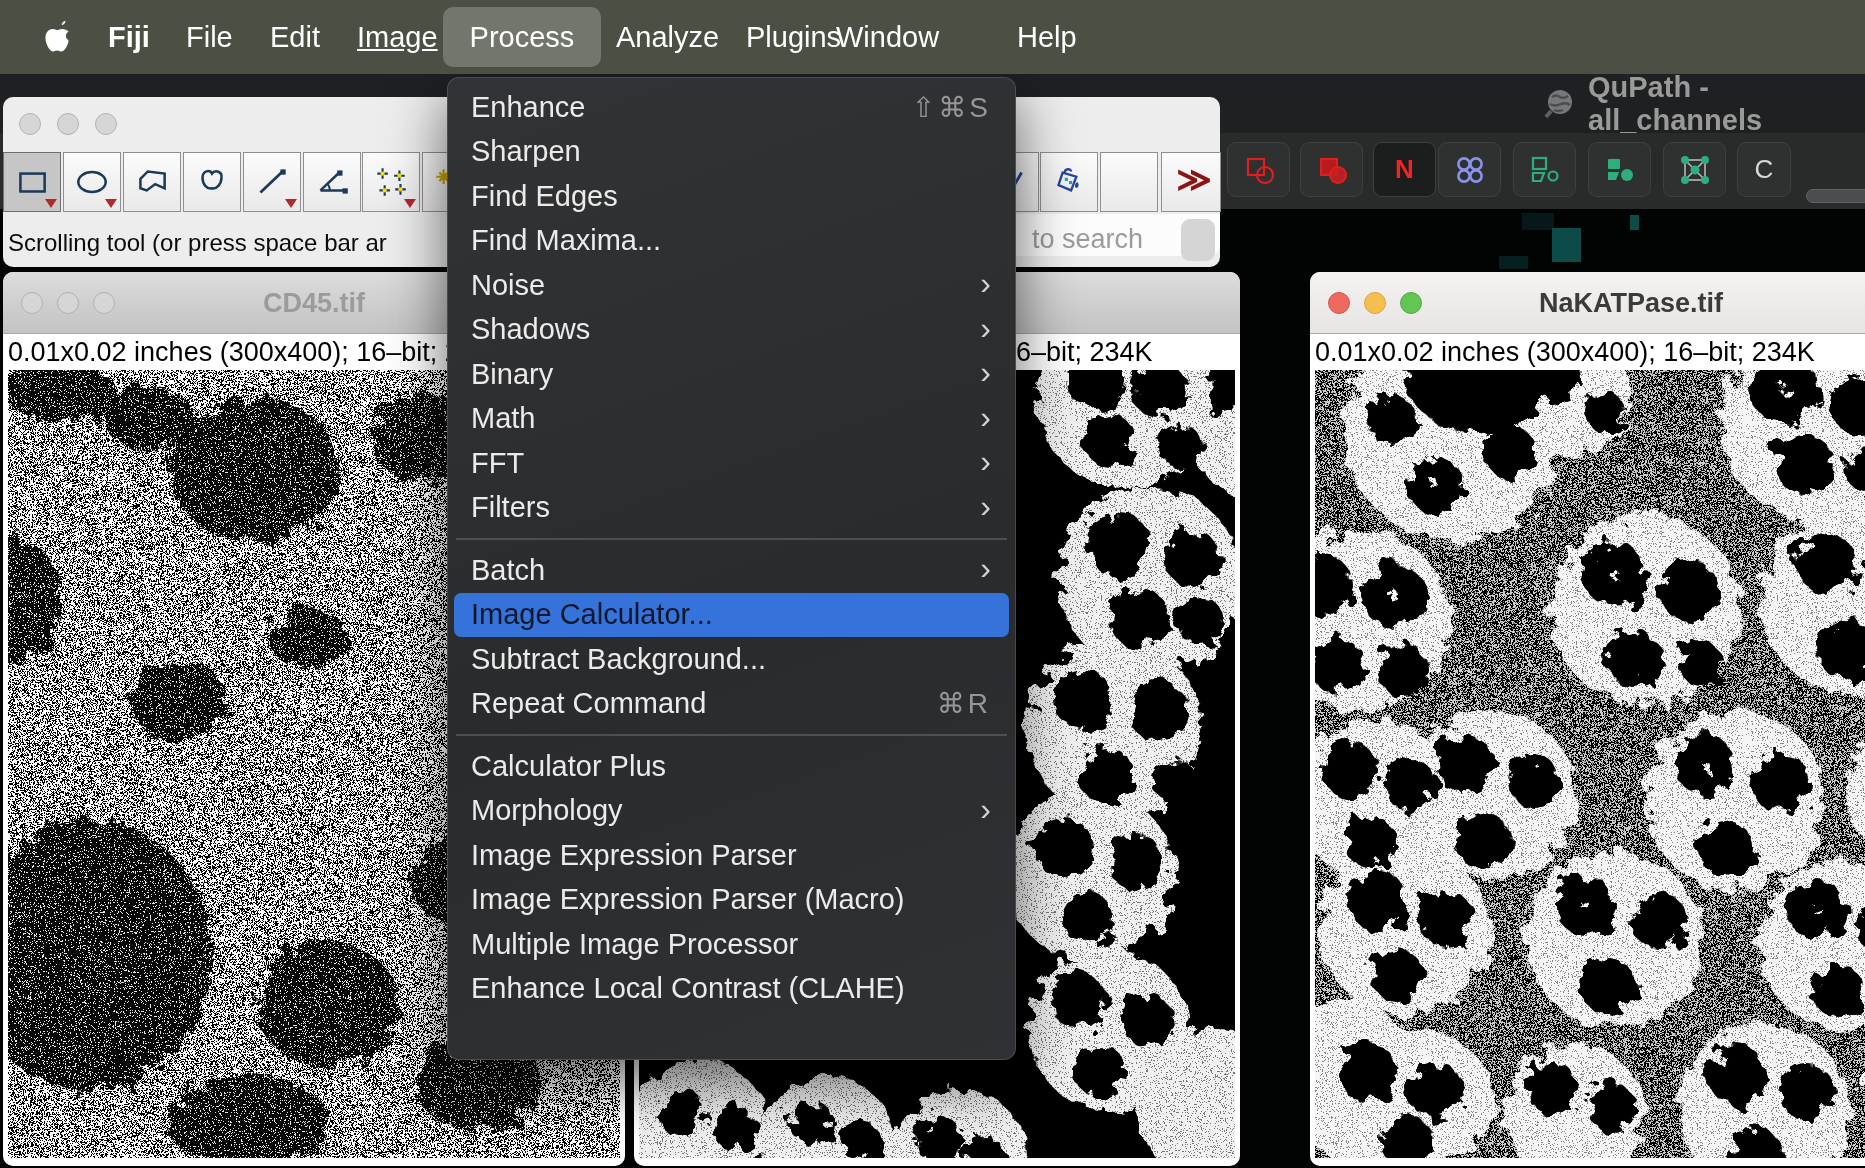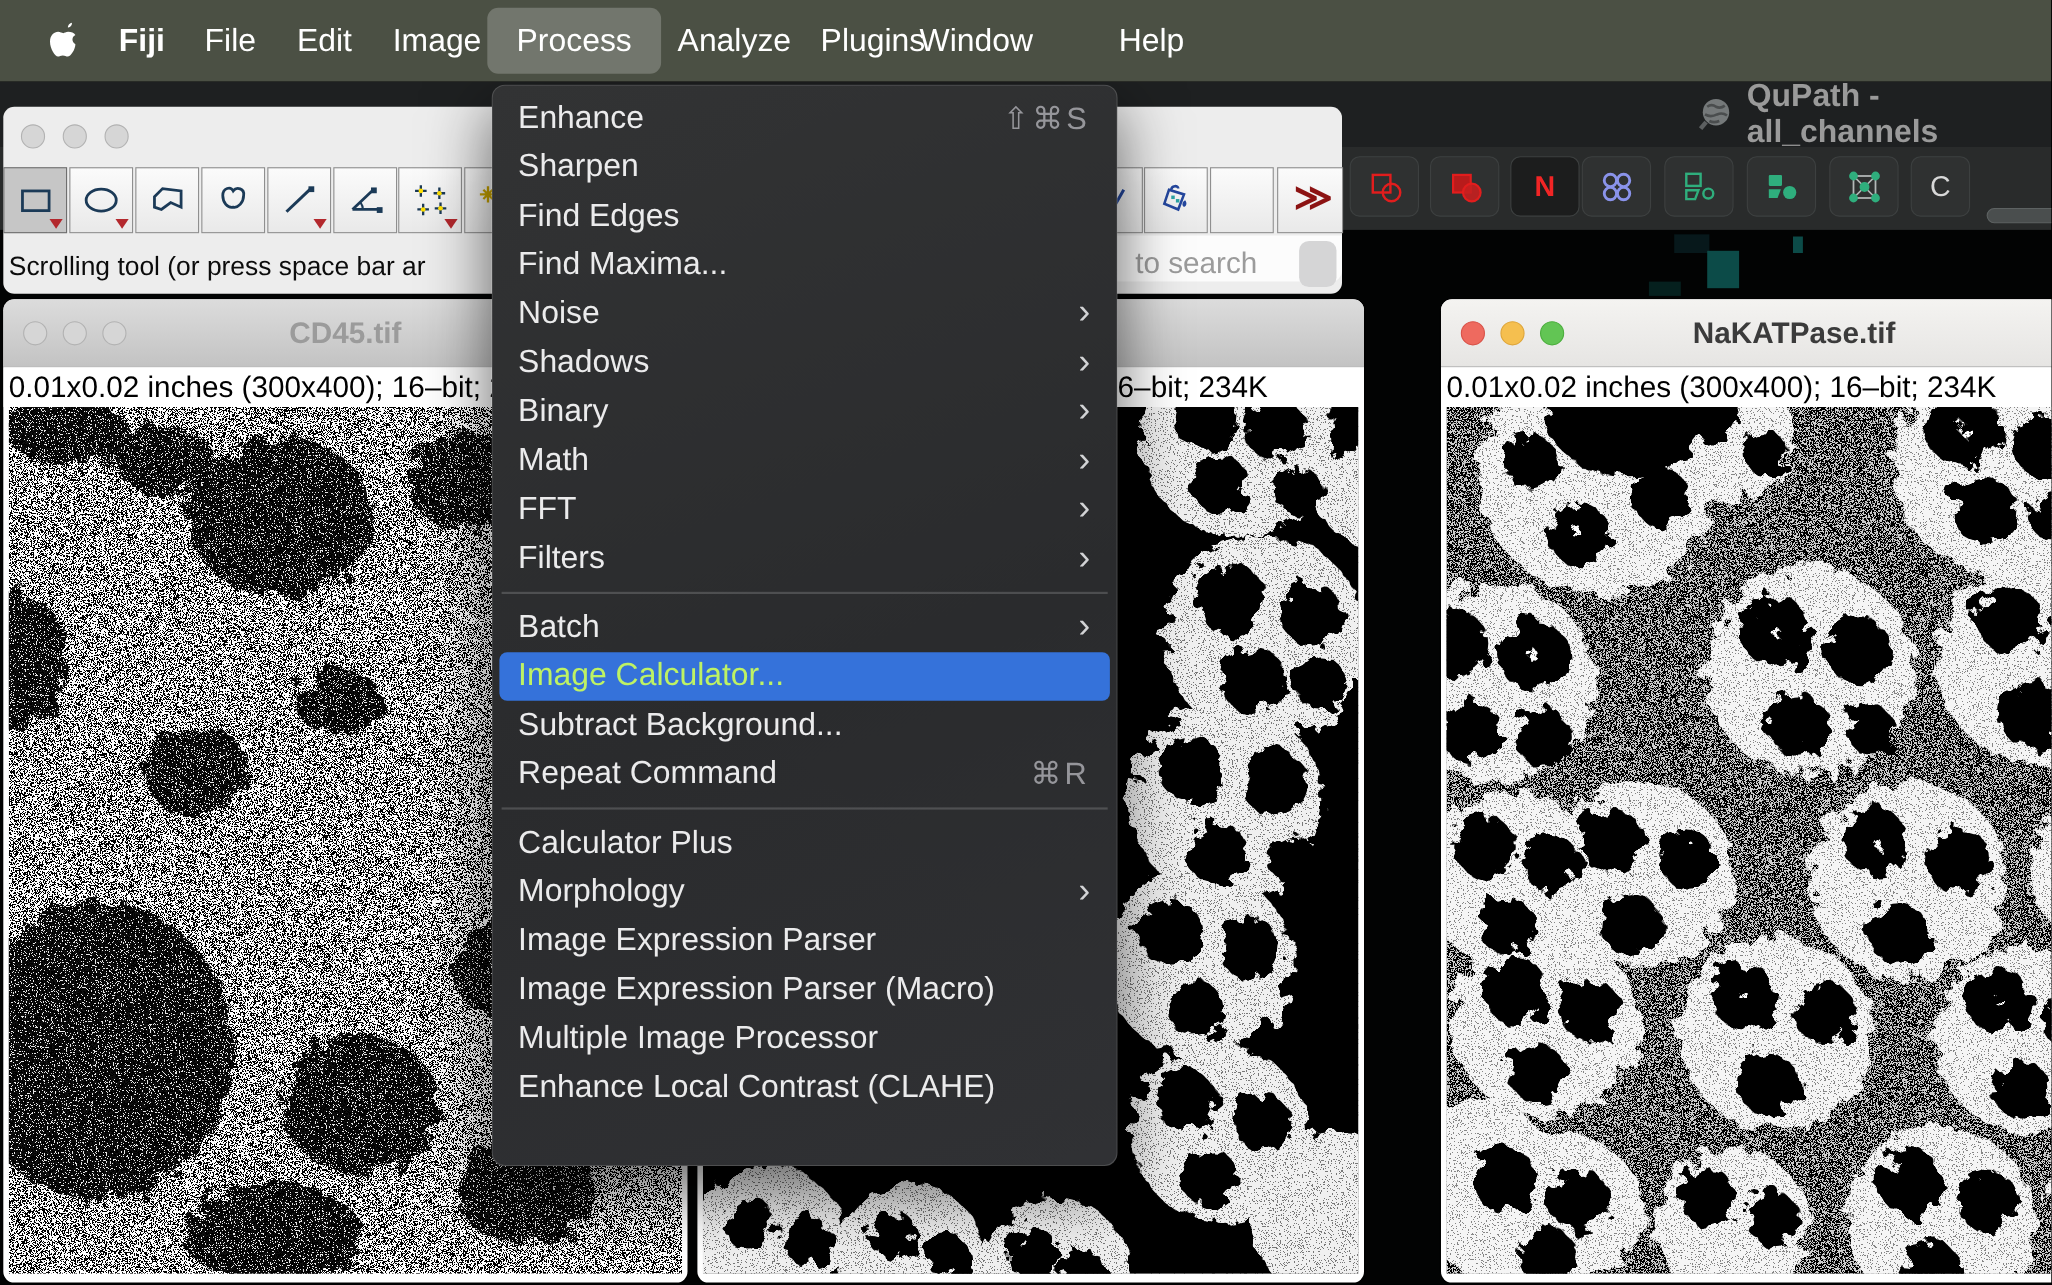--- a/index.html
+++ b/index.html
@@ -70,21 +70,21 @@
   .dot.yellow{background:#f5bf4f;border:1px solid #dfa63a;}
   .dot.green{background:#62c554;border:1px solid #4caf3e;}
 
   
   #process-menu{left:447px;top:77px;width:569px;height:983px;z-index:40;
       background:linear-gradient(160deg,#323334 0%,#2a2b2d 55%,#303134 100%);
       border-radius:12px;border:1px solid rgba(255,255,255,0.14);
       box-shadow:0 22px 60px rgba(0,0,0,0.6);padding:7px 0;overflow:hidden;}
   .mrow{height:44.5px;display:flex;align-items:center;margin:0 6px;border-radius:7px;
         padding:0 18px 0 17px;color:#ebebec;font-size:29px;white-space:nowrap;}
-  .mrow.hl{background:#3572da;color:#bef264;}
+  .mrow.hl{background:#3572da;color:#0f172a;}
   .short{margin-left:auto;color:#96969b;letter-spacing:3px;font-size:28px;}
   .chev{margin-left:auto;color:#d2d3d5;font-size:32px;line-height:1;transform:translateY(-2px);}
   .msep{height:2px;background:rgba(255,255,255,0.17);margin:8px 8px;}
 </style>
 </head>
 <body>
 
 <div id="screen">
 
   <div class="abs" id="qp-viewer">
@@ -555,21 +555,21 @@
   </div>
 
   <div class="abs" id="menubar">
     <svg class="abs" style="left:42px;top:19px;" width="30" height="37" viewBox="0 0 26 32">
       <path fill="#fff" d="M17.5 5.2c1.5-.2 3-1.8 2.8-3.7-1.6.2-3.3 1.9-3.2 3.7z"></path>
       <path fill="#fff" d="M17.3 8.6c-1.7 0-3 1-3.9 1s-2.4-1-4-1C6.2 8.6 3 11.3 3 16.4c0 5.6 4 11.7 6.3 11.7 1.1 0 2.1-.9 3.8-.9s2.6.9 3.8.9c2.4 0 6.1-5.8 6.1-9.8-2.7-1.3-3.4-5.5 0-7.2-1.1-1.7-3.2-2.5-5.7-2.5z"></path>
     </svg>
     <div class="mb-item bold" style="left:108px;text-align:center;">Fiji</div>
     <div class="mb-item" style="left:186px;">File</div>
     <div class="mb-item" style="left:270px;">Edit</div>
-    <div class="mb-item" style="left:357px;">Image</div>
+    <div class="mb-item" style="left:357px;text-decoration:underline;">Image</div>
     <div id="mb-process-box">Process</div>
     <div class="mb-item" style="left:616px;">Analyze</div>
     <div class="mb-item" style="left:746px;">Plugins</div>
     <div class="mb-item" style="left:836px;">Window</div>
     <div class="mb-item" style="left:1017px;">Help</div>
   </div>
 
 </div>
 
 </body></html>

